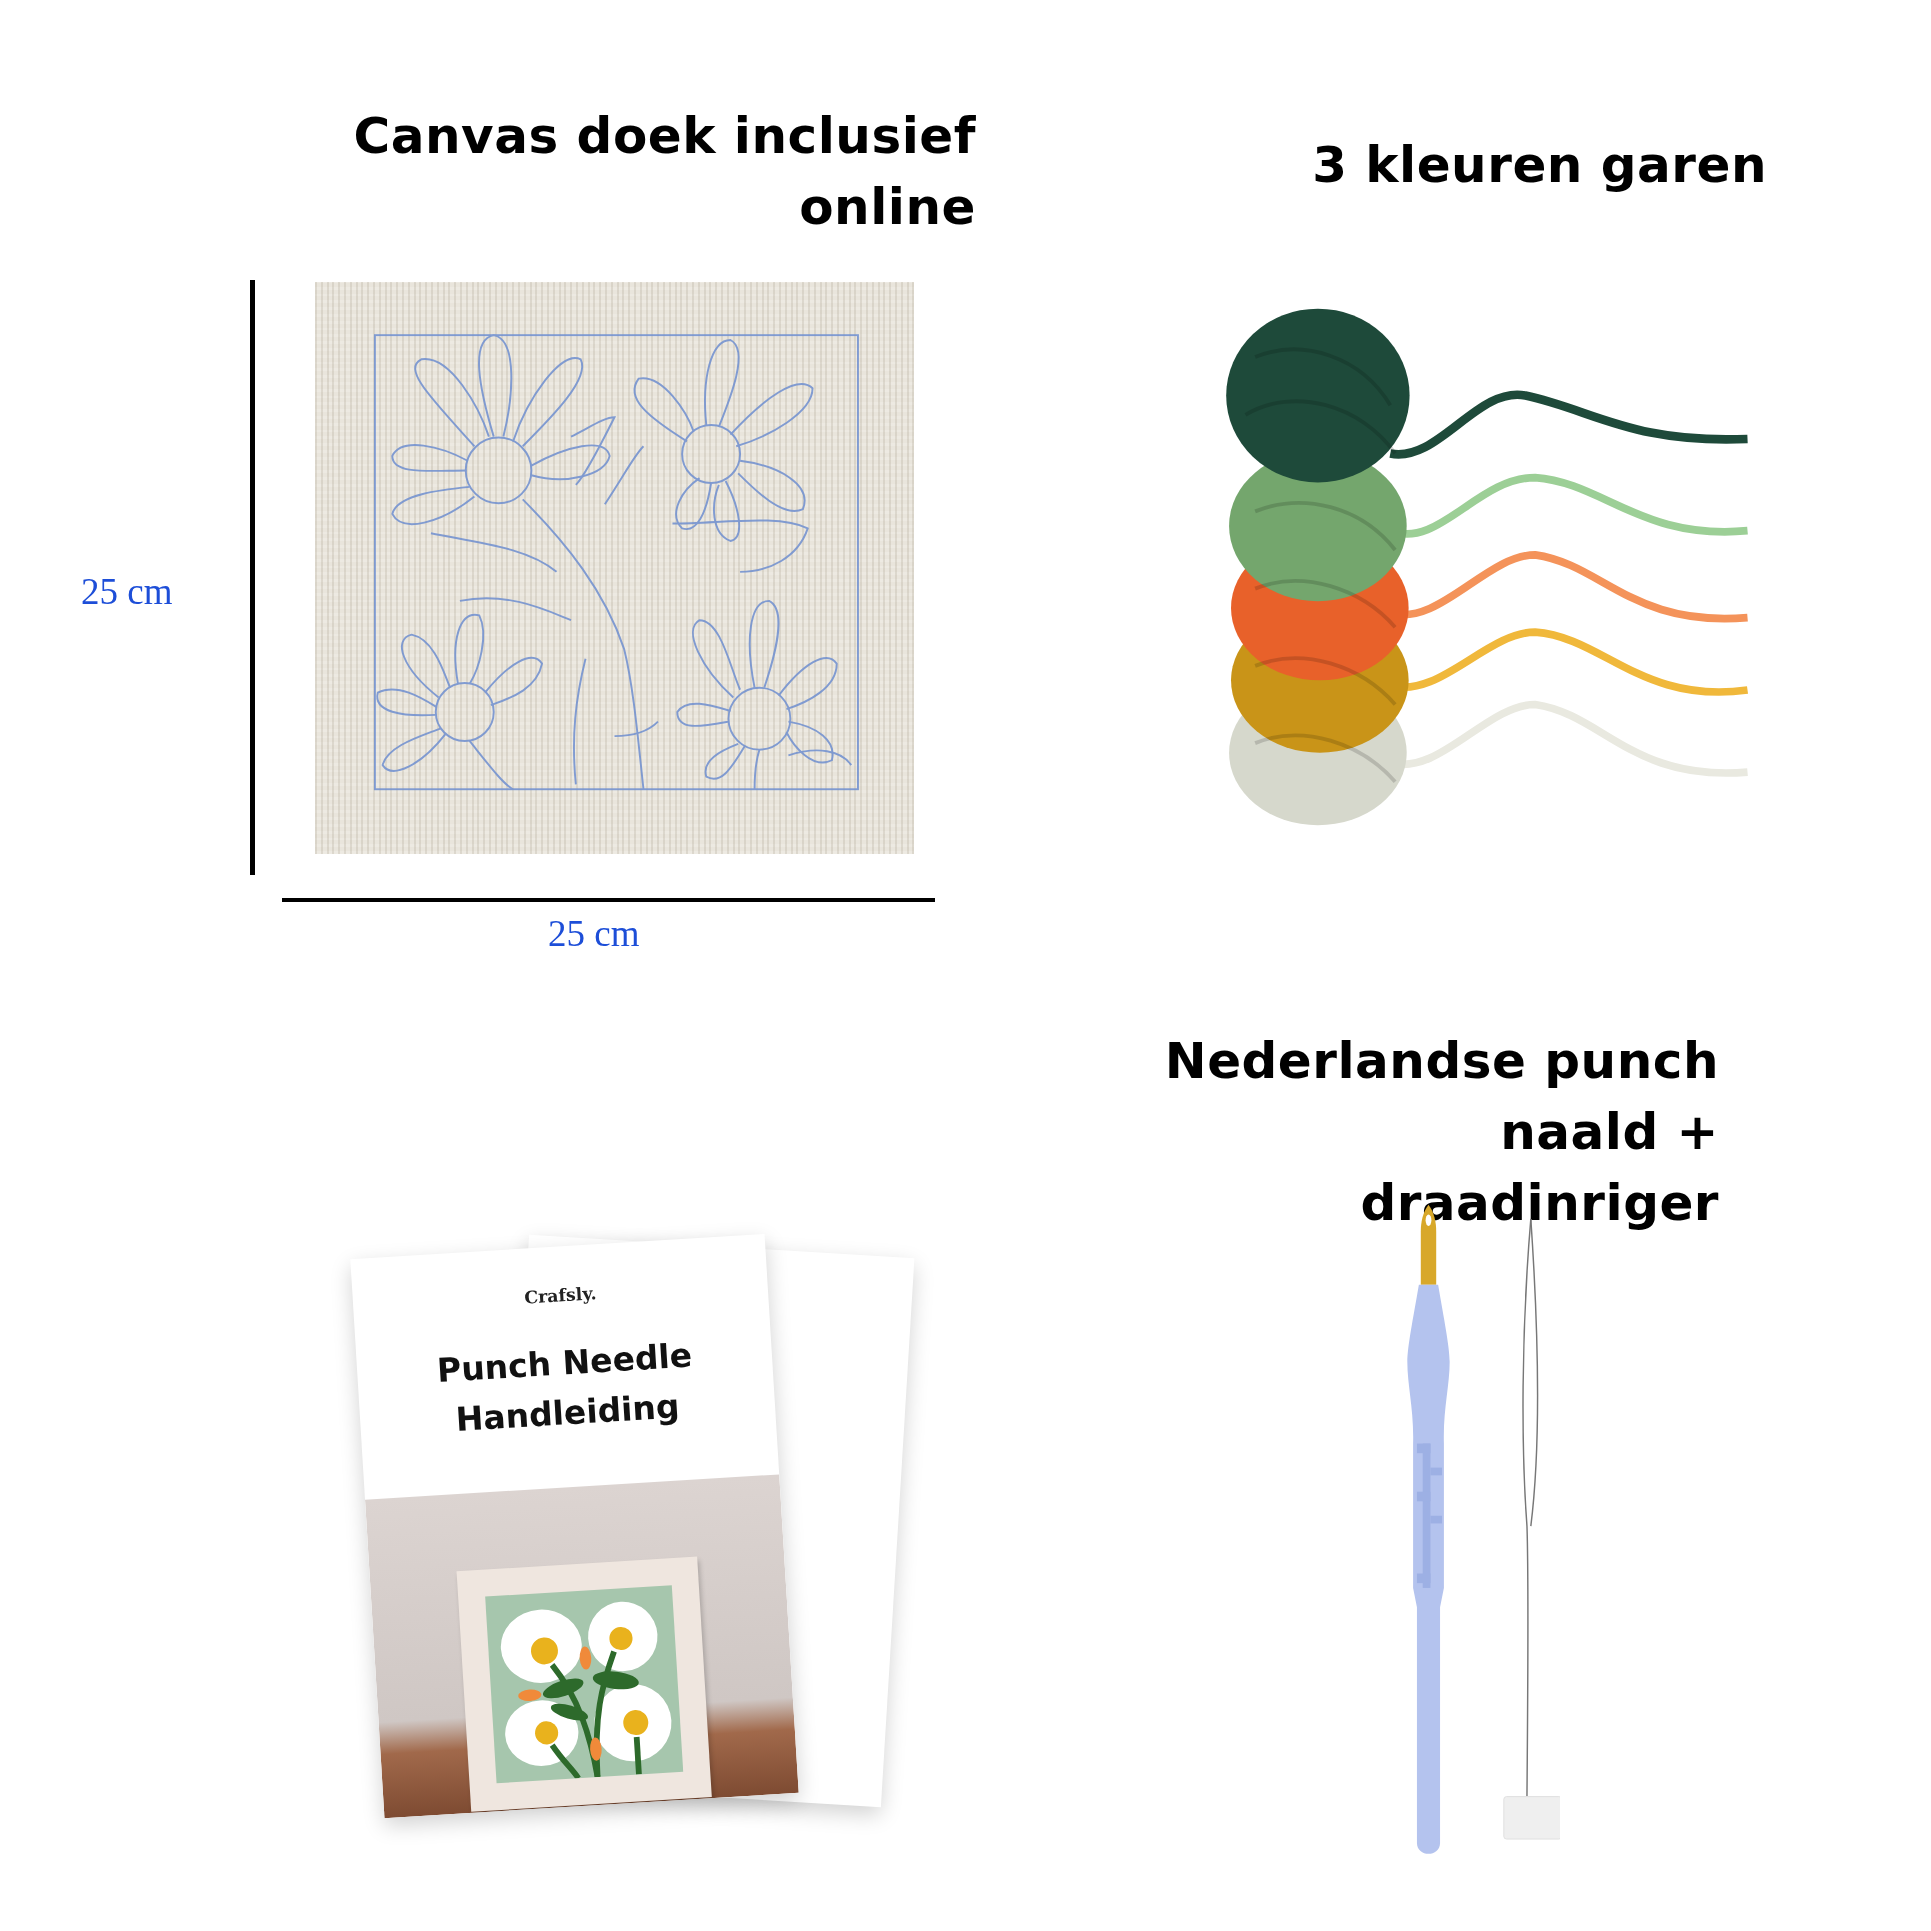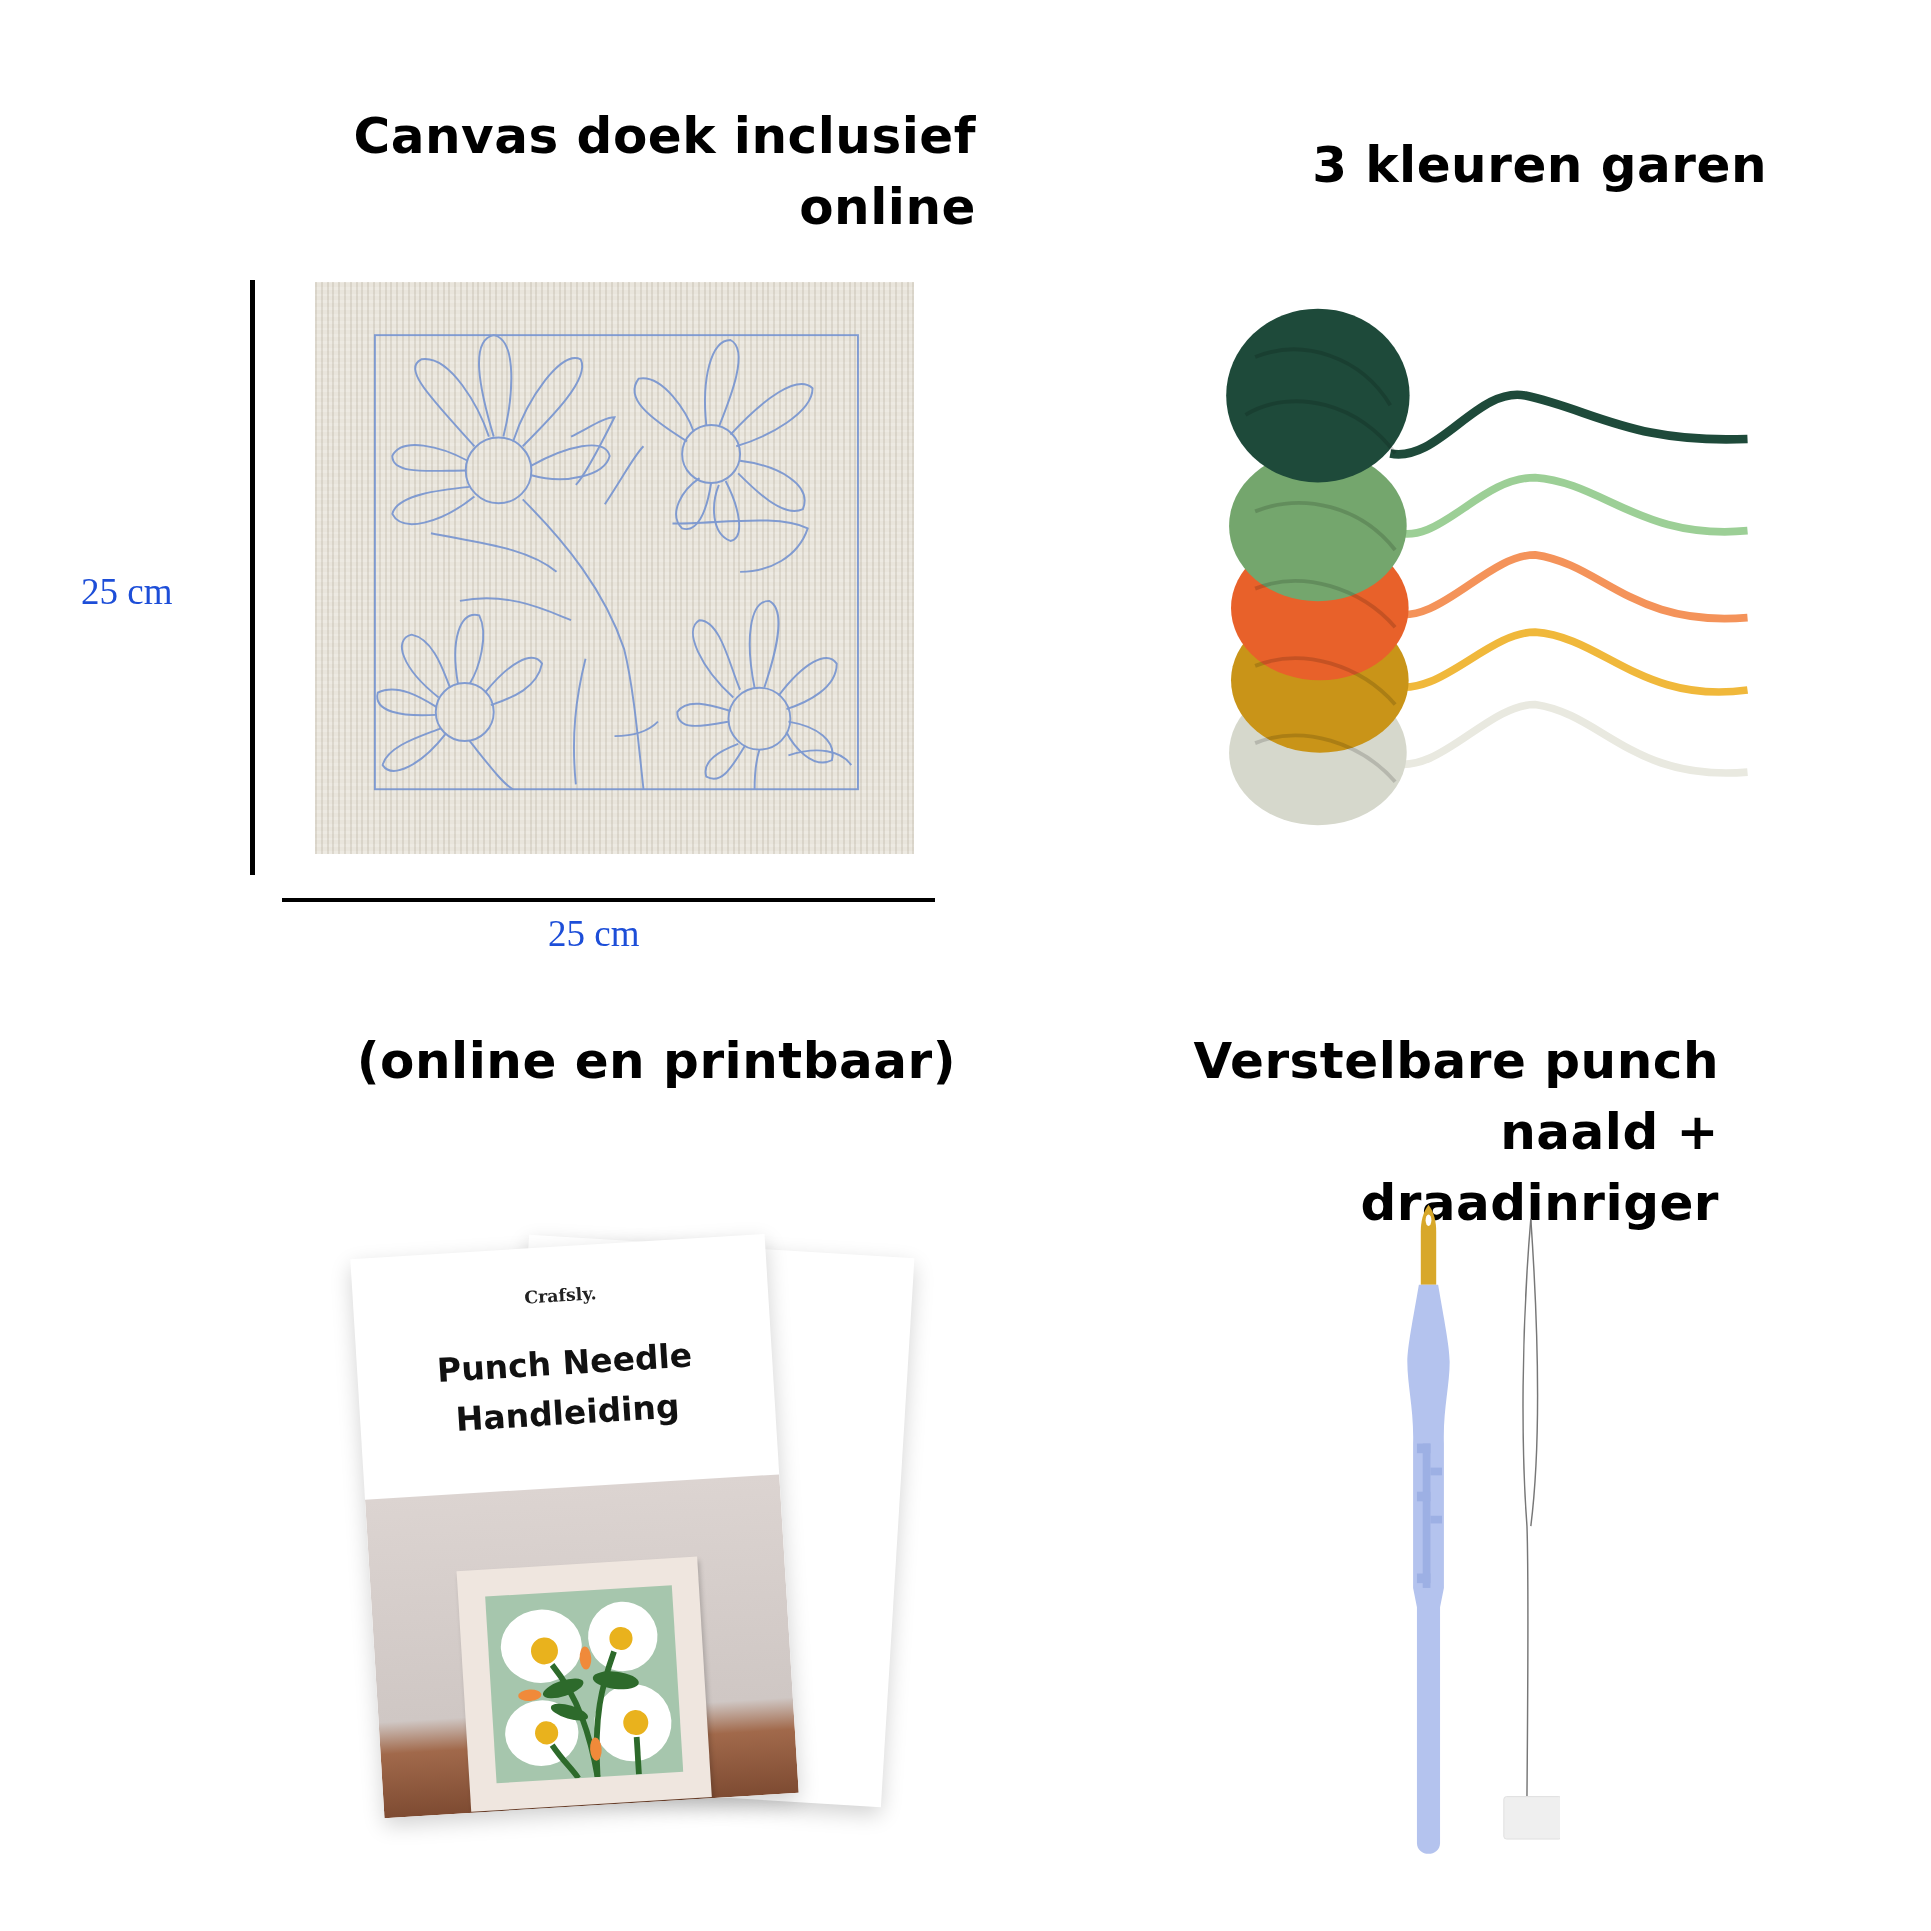--- a/index.html
+++ b/index.html
@@ -119,21 +119,20 @@
         <path d="M20 120 C70 90 140 110 175 160"></path>
       <path d="M30 220 C80 200 140 215 175 260"></path>
         <path d="M30 300 C80 280 140 300 175 340"></path>
       <path d="M30 380 C80 360 140 380 175 420"></path>
         <path d="M30 460 C80 440 140 460 175 500"></path>
     </g>
   </svg>
 </div>
 
 <div class="heading" style="left:261px; top:1026px; width:695px;">
-  <div>(online en printbaar)</div>
 </div>
 
 <div class="page page-back">
   <div class="back-heading">en</div>
   <div class="back-text" style="top:111px;">geveer 90 graden
 lledig door de
 raai vervolgens
 het begin van
 kant blijft zitten,
 kken.</div>
@@ -183,21 +182,21 @@
               <ellipse cx="40" cy="105" rx="12" ry="6"></ellipse>
             <ellipse cx="105" cy="165" rx="6" ry="12"></ellipse>
           </g>
         </svg>
       </div>
     </div>
   </div>
 </div>
 
 <div class="heading" style="left:1159px; top:1026px; width:560px;">
-  <div>Verstelbare punch</div>
+  <div>Nederlandse punch</div>
   <div>naald + draadinriger</div>
 </div>
 
 <div class="abs" style="left:1390px; top:1202px; width:77px; height:666px;">
   <svg width="77" height="666" viewBox="0 0 80 690">
     <path d="M40 2 C34 10 32 20 32 30 L32 85 L48 85 L48 30 C48 20 46 10 40 2 Z" fill="#d8a82a"></path>
     <ellipse cx="40" cy="18" rx="3" ry="6" fill="#fff"></ellipse>
     <path d="M30 85 L50 85 C56 120 62 150 62 165 C62 190 55 215 56 250 L56 400 L52 420 L52 665 C52 680 28 680 28 665 L28 420 L24 400 L24 250 C25 215 18 190 18 165 C18 150 24 120 30 85 Z" fill="#b4c3ee"></path>
     <g fill="#9db0e4">
       <rect x="34" y="250" width="8" height="150"></rect>

